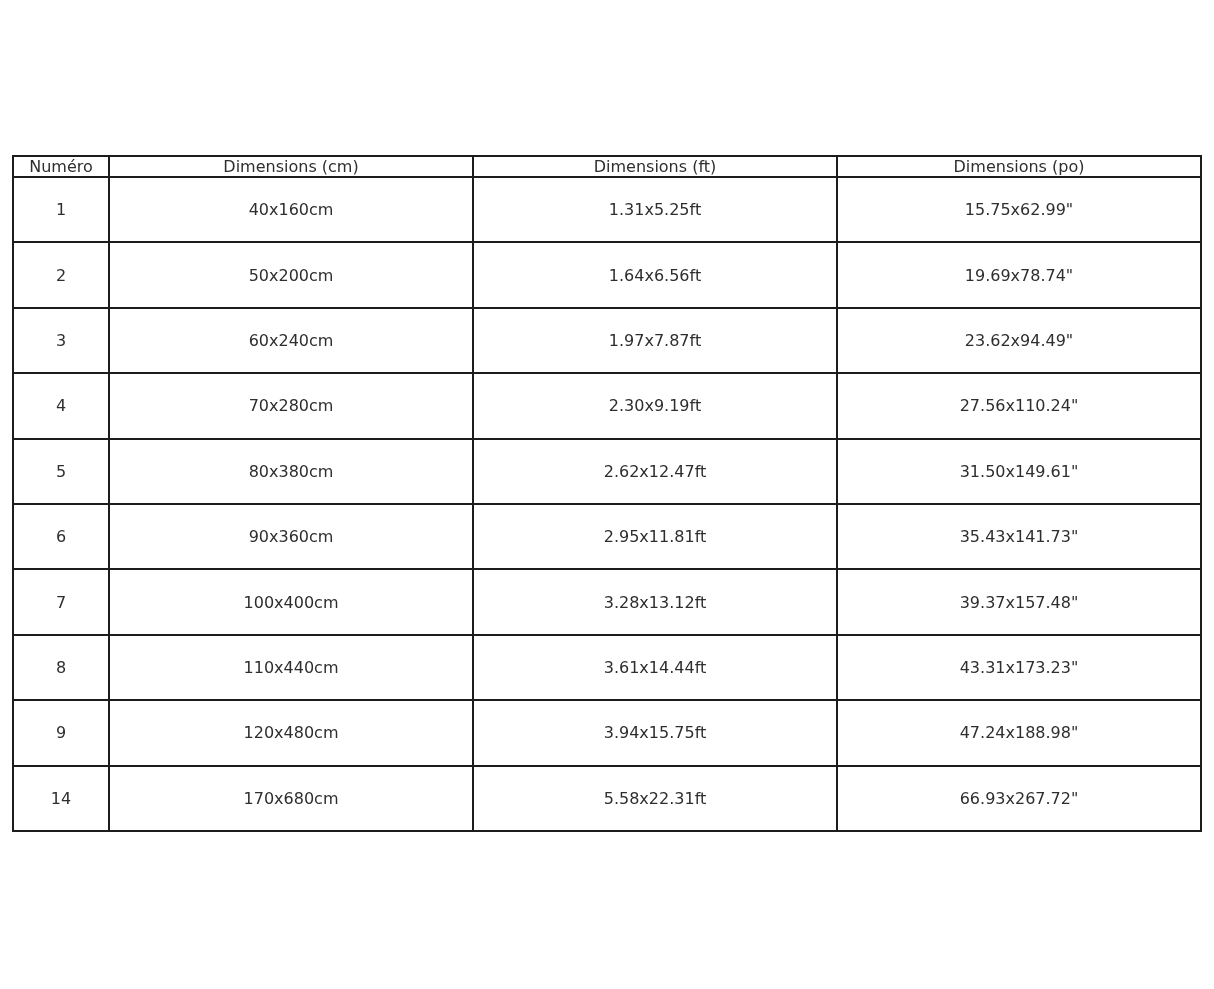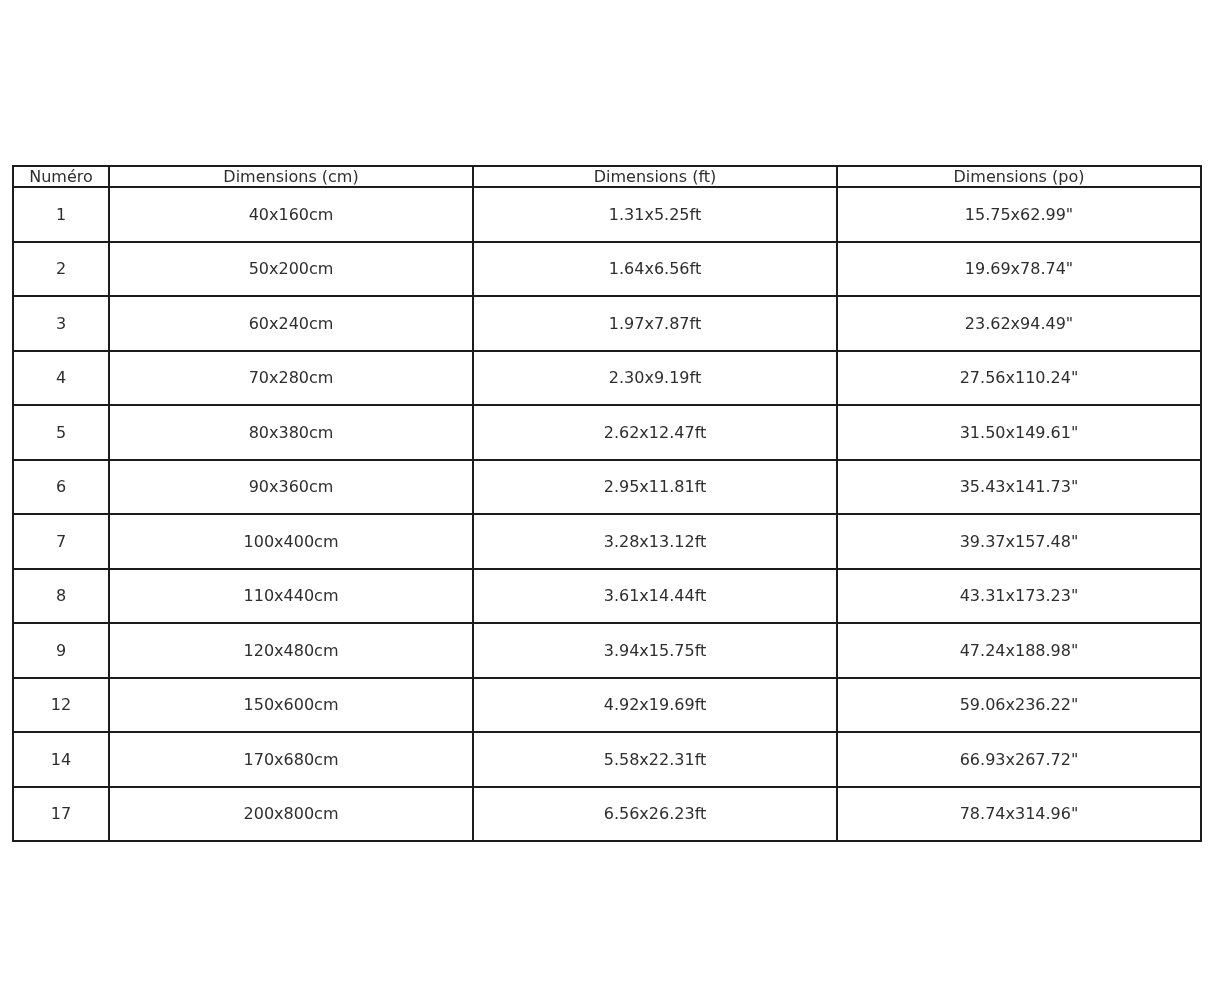--- a/index.html
+++ b/index.html
@@ -10,21 +10,20 @@
   body {
     width: 1214px;
     height: 989px;
     position: relative;
     font-family: "DejaVu Sans", "Liberation Sans", sans-serif;
   }
   .page {
     position: absolute;
     inset: 0;
     background: #ffffff;
-    margin-top: 10px;
   }
   table.dims {
     position: absolute;
     left: 12px;
     top: 155px;
     width: 1188px;
     height: 677px;
     border-collapse: collapse;
     table-layout: fixed;
     background: #ffffff;
@@ -114,32 +113,20 @@
           <td>3.61x14.44ft</td>
           <td>43.31x173.23"</td>
         </tr>
         <tr>
           <td>9</td>
           <td>120x480cm</td>
           <td>3.94x15.75ft</td>
           <td>47.24x188.98"</td>
         </tr>
         <tr>
-          <td>12</td>
-          <td>150x600cm</td>
-          <td>4.92x19.69ft</td>
-          <td>59.06x236.22"</td>
-        </tr>
-        <tr>
           <td>14</td>
           <td>170x680cm</td>
           <td>5.58x22.31ft</td>
           <td>66.93x267.72"</td>
-        </tr>
-        <tr>
-          <td>17</td>
-          <td>200x800cm</td>
-          <td>6.56x26.23ft</td>
-          <td>78.74x314.96"</td>
         </tr>
       </tbody>
   </table>
 </div>
 
 </body></html>

